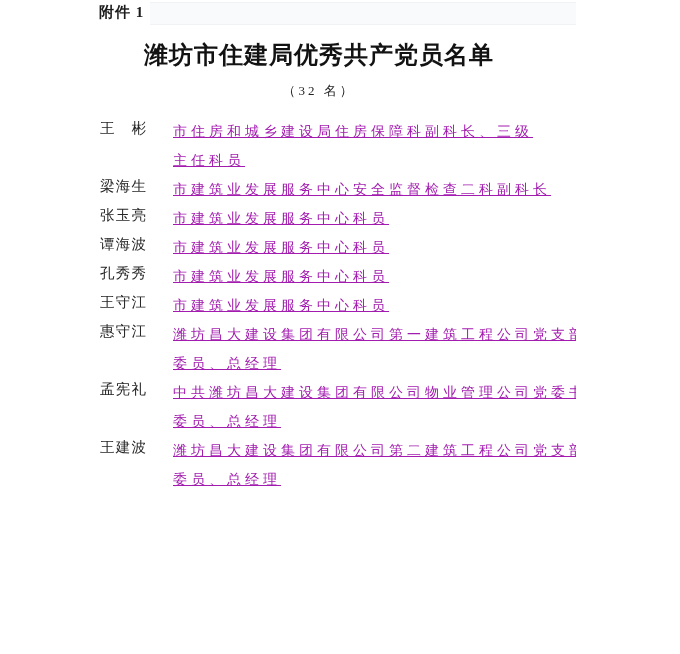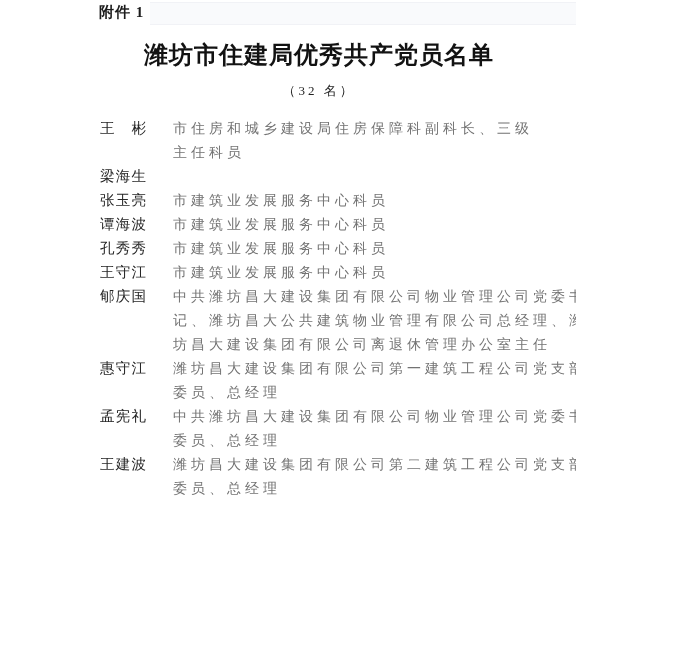--- a/index.html
+++ b/index.html
@@ -91,24 +91,25 @@
     font-size: 14.5px;
     line-height: 23.5px;
     color: #262626;
     text-align: justify;
     text-align-last: justify;
     -moz-text-align-last: justify;
   }
   .entry-desc {
     width: 434px;
     font-size: 14px;
-    line-height: 24px;
+    line-height: 29px;
     letter-spacing: 4px;
-    color: #737373;
+    color: #a21caf;
     white-space: pre-wrap;
+    text-decoration: underline;
   }
 </style>
 </head>
 <body>
 
 <div class="page">
   <div class="top-band"></div>
   <div class="edge-line-1"></div>
   <div class="edge-line-2"></div>
 
@@ -117,42 +118,37 @@
   <div class="doc-count">（32 名）</div>
 
   <div class="roster">
     <div class="entry">
       <span class="entry-name">王　彬</span>
       <div class="entry-desc">市住房和城乡建设局住房保障科副科长、三级
 主任科员</div>
     </div>
     <div class="entry">
       <span class="entry-name">梁海生</span>
+      <div class="entry-desc">市建筑业发展服务中心安全监督检查二科副科长</div>
     </div>
     <div class="entry">
       <span class="entry-name">张玉亮</span>
       <div class="entry-desc">市建筑业发展服务中心科员</div>
     </div>
     <div class="entry">
       <span class="entry-name">谭海波</span>
       <div class="entry-desc">市建筑业发展服务中心科员</div>
     </div>
     <div class="entry">
       <span class="entry-name">孔秀秀</span>
       <div class="entry-desc">市建筑业发展服务中心科员</div>
     </div>
     <div class="entry">
       <span class="entry-name">王守江</span>
       <div class="entry-desc">市建筑业发展服务中心科员</div>
-    </div>
-    <div class="entry">
-      <span class="entry-name">郇庆国</span>
-      <div class="entry-desc">中共潍坊昌大建设集团有限公司物业管理公司党委书
-记、潍坊昌大公共建筑物业管理有限公司总经理、潍
-坊昌大建设集团有限公司离退休管理办公室主任</div>
     </div>
     <div class="entry">
       <span class="entry-name">惠守江</span>
       <div class="entry-desc">潍坊昌大建设集团有限公司第一建筑工程公司党支部
 委员、总经理</div>
     </div>
     <div class="entry">
       <span class="entry-name">孟宪礼</span>
       <div class="entry-desc">中共潍坊昌大建设集团有限公司物业管理公司党委书
 委员、总经理</div>

